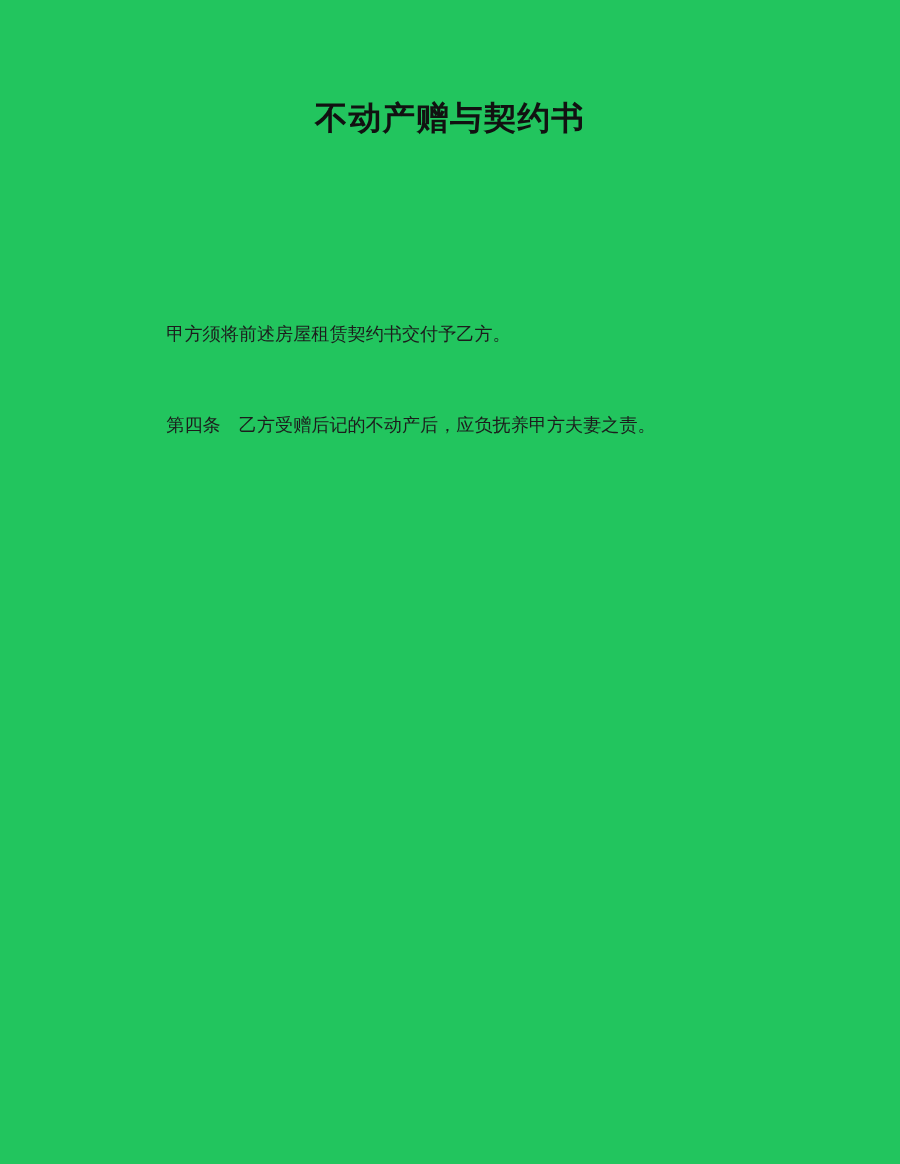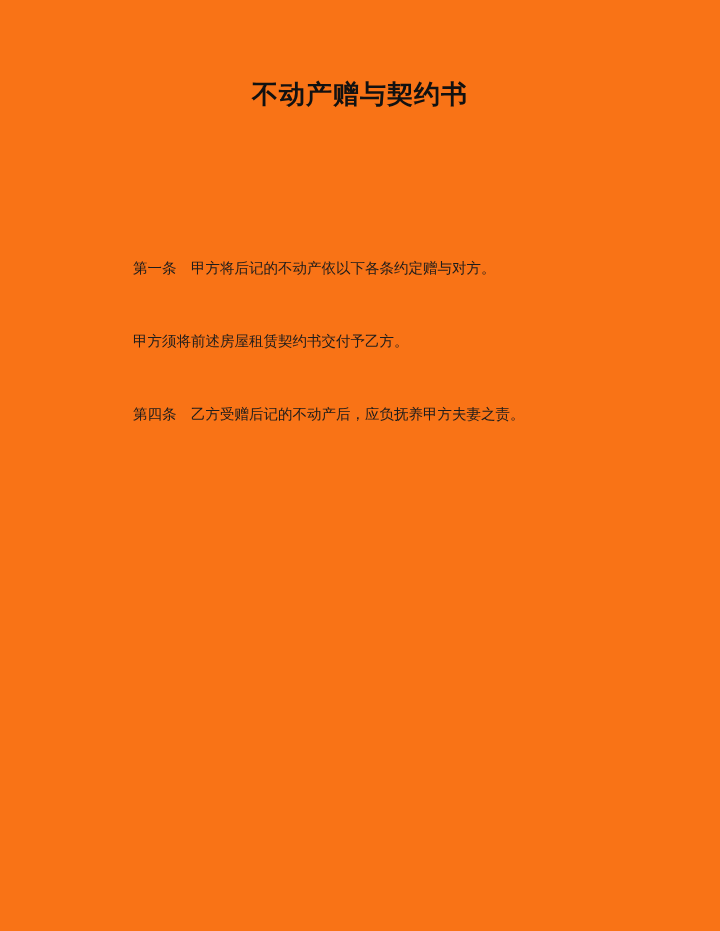--- a/index.html
+++ b/index.html
@@ -10,21 +10,21 @@
   body {
     width: 720px;
     height: 931px;
     overflow: hidden;
     font-family: "Liberation Sans", sans-serif;
     color: #1c1c1c;
   }
   .page {
     width: 720px;
     height: 931px;
-    background: #f97316;
+    background: #22c55e;
     box-sizing: border-box;
     padding: 78px 97px 0 97px;
   }
   .doc-title {
     margin: 0 0 140px 0;
     font-size: 26px;
     line-height: 32px;
     font-weight: bold;
     text-align: center;
     color: #111111;
@@ -43,21 +43,20 @@
     margin-bottom: 0;
   }
 </style>
 </head>
 <body>
 
 <div class="page">
   <h1 class="doc-title">不动产赠与契约书</h1>
 
 
-  <p class="para">第一条　甲方将后记的不动产依以下各条约定赠与对方。</p>
 
 
 
   <p class="para">甲方须将前述房屋租赁契约书交付予乙方。</p>
 
   <p class="para">第四条　乙方受赠后记的不动产后，应负抚养甲方夫妻之责。</p>
 
 </div>
 
 </body></html>

